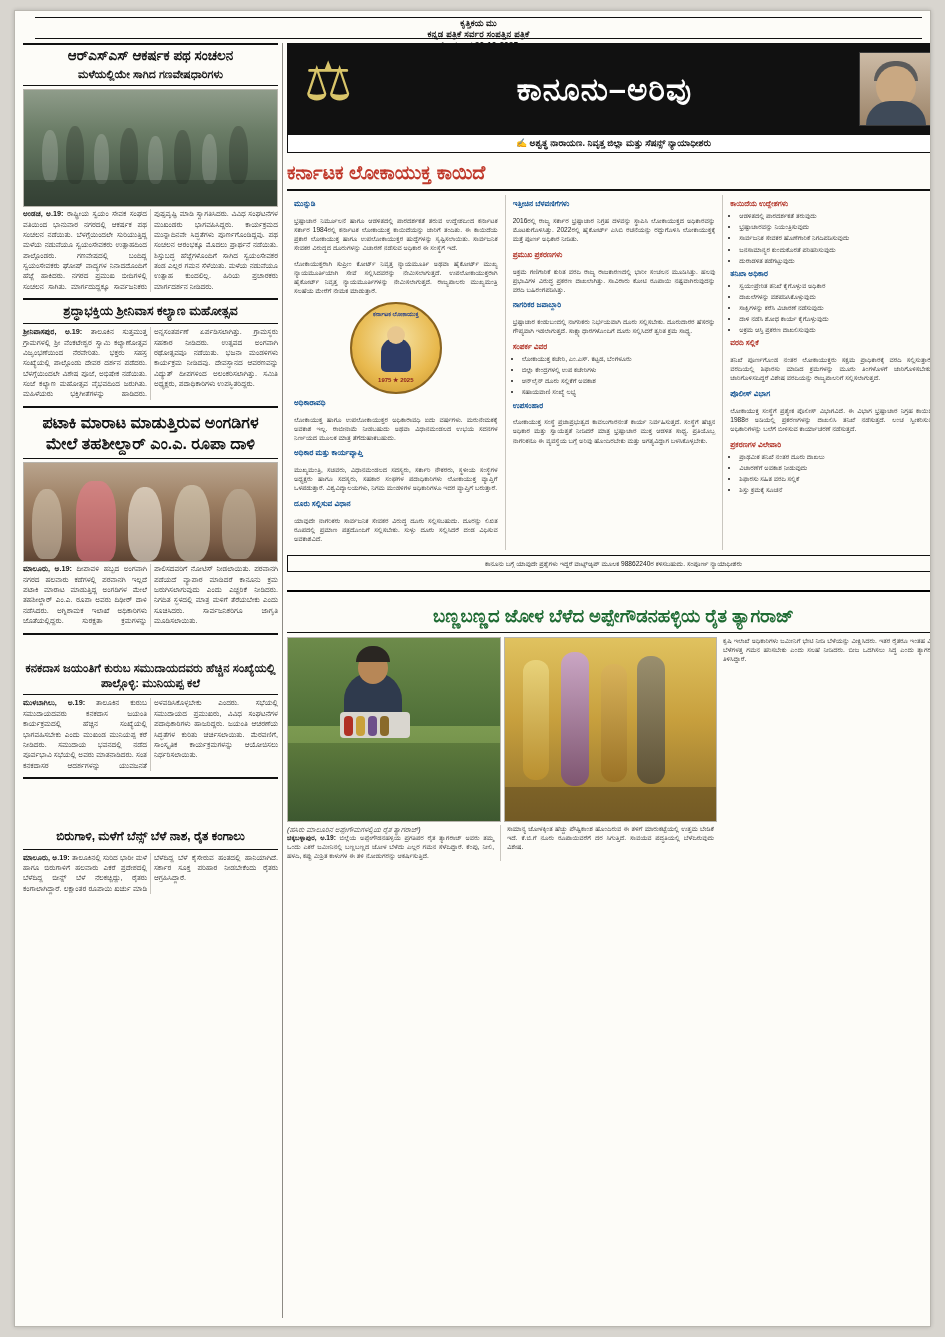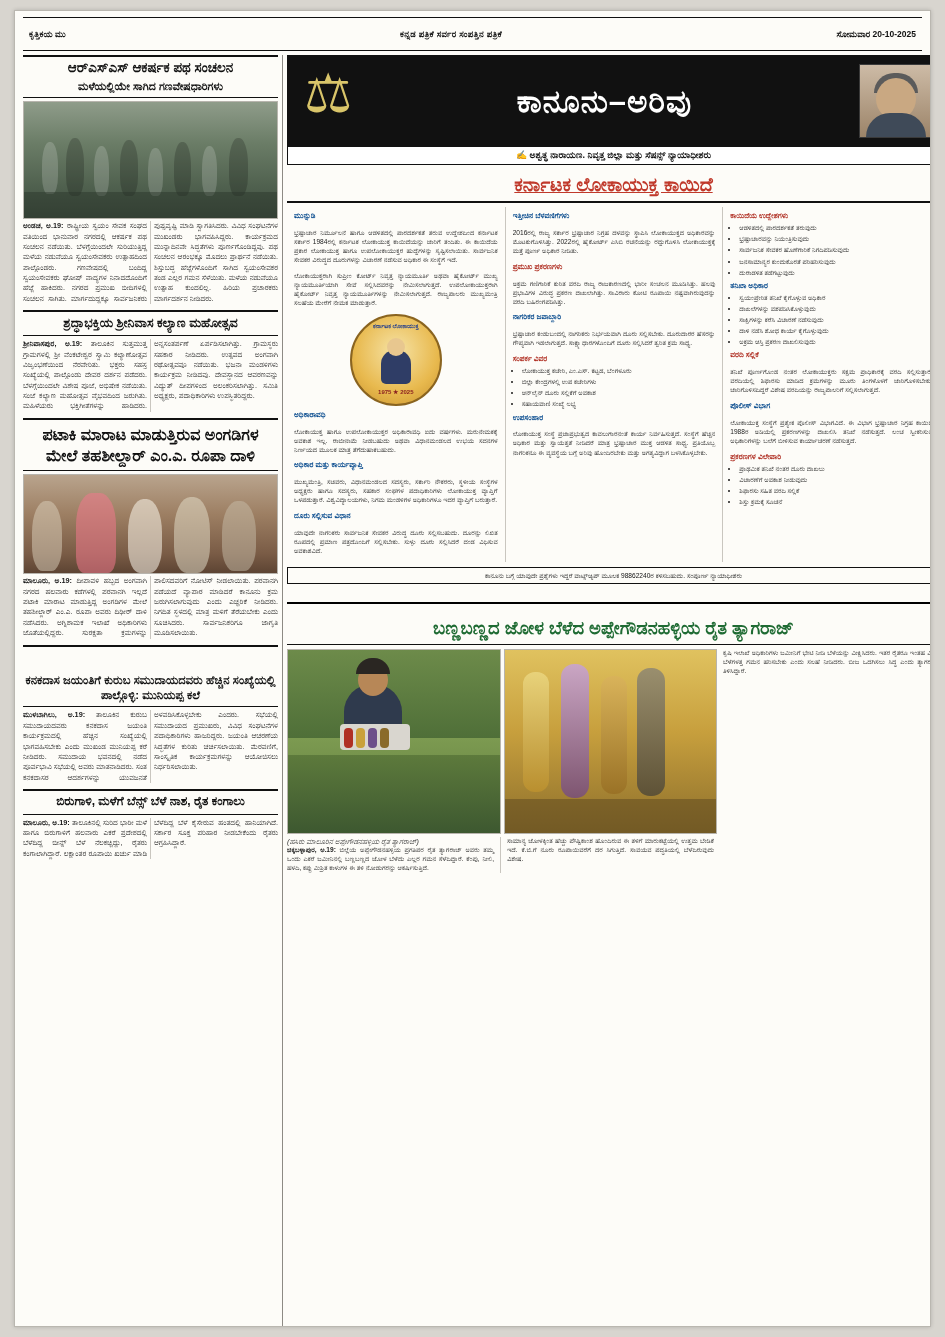--- a/index.html
+++ b/index.html
@@ -16,31 +16,32 @@
     width: 917px; height: 1317px;
     background: #fdfcf8;
     border: 1px solid #bab7b0;
     box-shadow: 0 0 4px rgba(0,0,0,.18);
     overflow: hidden;
   }
 
   
   .masthead {
     position: relative;
-    height: 34px;
-    margin: 6px 8px 0 8px;
+    height: 22px;
+    margin: 6px 8px 0 20px;
     border-top: 1px solid #111;
     border-bottom: 1px solid #111;
     display: flex;
     align-items: center;
     justify-content: space-between;
     padding: 0 6px;
     font-size: 8.5px;
     font-weight: bold;
     color: #111;
+    flex-direction: column;
   }
   .masthead .center { font-size: 8.5px; letter-spacing: .3px; }
 
   .body-wrap { position: relative; margin: 4px 8px 0 8px; height: 1275px; }
 
   
   .col { position: absolute; top: 0; }
   .vrule { position: absolute; width: 1px; background: #8d8a84; }
 
   
@@ -106,22 +107,22 @@
   }
   .portrait .face { position:absolute; left:16px; top:13px; width:40px; height:42px; border-radius:50%; background:#c9a882;}
   .portrait .hair { position:absolute; left:14px; top:8px; width:44px; height:20px; border-radius:22px 22px 0 0; background:#5b5b5b;}
   .portrait .body { position:absolute; left:6px; bottom:0; width:60px; height:24px; border-radius:26px 26px 0 0; background:#3f4a58;}
   .subtitle-bar {
     border-left:1px solid #111; border-right:1px solid #111; border-bottom:1px solid #111;
     background:#fff; text-align:center; font-size:9px; font-weight:bold; padding:3px 0; color:#111;
   }
 
   .headline-2 {
-    text-align:center; font-size:19px; font-weight:bold; color:#c0392b;
-    padding: 6px 0 5px 0; border-bottom: 2px solid #111; margin-top:3px;text-decoration:underline;
+    font-size:19px; font-weight:bold; color:#c0392b;
+    padding: 6px 0 5px 0; border-bottom: 2px solid #111; margin-top:3px;
   }
 
   .cols3 { display:flex; gap:0; margin-top:4px; }
   .c3 { width: 33.33%; padding: 0 7px; font-size: 6.6px; line-height:1.38; text-align: justify; color:#1a1a1a;}
   .c3 + .c3 { border-left: 1px solid #c9c6bf; }
   .c3 h4 { font-size:7.4px; margin:4px 0 2px 0; color:#0b4d8f; font-weight:bold; }
   .c3 h4.red { color:#b03024; }
   .c3 ul { margin: 2px 0 3px 9px; padding:0; }
   .c3 li { margin-bottom: 2px; }
   .emblem {
@@ -222,21 +223,21 @@
       <div class="hd-box">
         <div class="hd-s" style="font-size:11.5px;margin-top:23px;">ಕನಕದಾಸ ಜಯಂತಿಗೆ ಕುರುಬ ಸಮುದಾಯದವರು ಹೆಚ್ಚಿನ ಸಂಖ್ಯೆಯಲ್ಲಿ ಪಾಲ್ಗೊಳ್ಳಿ: ಮುನಿಯಪ್ಪ ಕಲೆ</div>
       </div>
       <div class="txt twocol rule" style="margin-bottom:6px;">
         <span class="bold">ಮುಳಬಾಗಿಲು, ಅ.19:</span>
         <span>ತಾಲೂಕಿನ ಕುರುಬ ಸಮುದಾಯದವರು ಕನಕದಾಸ ಜಯಂತಿ ಕಾರ್ಯಕ್ರಮದಲ್ಲಿ ಹೆಚ್ಚಿನ ಸಂಖ್ಯೆಯಲ್ಲಿ ಭಾಗವಹಿಸಬೇಕು ಎಂದು ಮುಖಂಡ ಮುನಿಯಪ್ಪ ಕರೆ ನೀಡಿದರು. ಸಮುದಾಯ ಭವನದಲ್ಲಿ ನಡೆದ ಪೂರ್ವಭಾವಿ ಸಭೆಯಲ್ಲಿ ಅವರು ಮಾತನಾಡಿದರು. ಸಂತ ಕನಕದಾಸರ ಆದರ್ಶಗಳನ್ನು ಯುವಜನತೆ ಅಳವಡಿಸಿಕೊಳ್ಳಬೇಕು ಎಂದರು.</span>
         <span>ಸಭೆಯಲ್ಲಿ ಸಮುದಾಯದ ಪ್ರಮುಖರು, ವಿವಿಧ ಸಂಘಟನೆಗಳ ಪದಾಧಿಕಾರಿಗಳು ಹಾಜರಿದ್ದರು. ಜಯಂತಿ ಆಚರಣೆಯ ಸಿದ್ಧತೆಗಳ ಕುರಿತು ಚರ್ಚಿಸಲಾಯಿತು. ಮೆರವಣಿಗೆ, ಸಾಂಸ್ಕೃತಿಕ ಕಾರ್ಯಕ್ರಮಗಳನ್ನು ಆಯೋಜಿಸಲು ನಿರ್ಧರಿಸಲಾಯಿತು.</span>
       </div>
 
       <div class="hd-box">
-        <div class="hd-s" style="font-size:12px;">ಬಿರುಗಾಳಿ, ಮಳೆಗೆ ಬೆನ್ಸ್ ಬೆಳೆ ನಾಶ, ರೈತ ಕಂಗಾಲು</div>
+        <div class="hd-s" style="font-size:12px;margin-top:47px;">ಬಿರುಗಾಳಿ, ಮಳೆಗೆ ಬೆನ್ಸ್ ಬೆಳೆ ನಾಶ, ರೈತ ಕಂಗಾಲು</div>
       </div>
       <div class="txt twocol rule">
         <span class="bold">ಮಾಲೂರು, ಅ.19:</span>
         <span>ತಾಲೂಕಿನಲ್ಲಿ ಸುರಿದ ಭಾರೀ ಮಳೆ ಹಾಗೂ ಬಿರುಗಾಳಿಗೆ ಹಲವಾರು ಎಕರೆ ಪ್ರದೇಶದಲ್ಲಿ ಬೆಳೆದಿದ್ದ ಬೀನ್ಸ್ ಬೆಳೆ ನೆಲಕಚ್ಚಿದ್ದು, ರೈತರು ಕಂಗಾಲಾಗಿದ್ದಾರೆ. ಲಕ್ಷಾಂತರ ರೂಪಾಯಿ ಖರ್ಚು ಮಾಡಿ ಬೆಳೆದಿದ್ದ ಬೆಳೆ ಕೈಸೇರುವ ಹಂತದಲ್ಲಿ ಹಾನಿಯಾಗಿದೆ. ಸರ್ಕಾರ ಸೂಕ್ತ ಪರಿಹಾರ ನೀಡಬೇಕೆಂದು ರೈತರು ಆಗ್ರಹಿಸಿದ್ದಾರೆ.</span>
       </div>
 
     </div>
 
     <div class="col" id="main-col">
 
@@ -352,21 +353,21 @@
             <div style="position:absolute;left:132px;top:18px;width:28px;height:128px;border-radius:13px;background:linear-gradient(180deg,#9a8f6e,#5e5236);"></div>
             <div style="position:absolute;left:0;right:0;bottom:0;height:34px;background:rgba(90,70,30,.5);"></div>
           </div>
         </div>
         <div class="farm-text">
           <div class="small-caption">ಕೃಷಿ ಇಲಾಖೆ ಅಧಿಕಾರಿಗಳು ಜಮೀನಿಗೆ ಭೇಟಿ ನೀಡಿ ಬೆಳೆಯನ್ನು ವೀಕ್ಷಿಸಿದರು. ಇತರ ರೈತರೂ ಇಂತಹ ವಿಶಿಷ್ಟ ಬೆಳೆಗಳತ್ತ ಗಮನ ಹರಿಸಬೇಕು ಎಂದು ಸಲಹೆ ನೀಡಿದರು. ಬೀಜ ಒದಗಿಸಲು ಸಿದ್ಧ ಎಂದು ತ್ಯಾಗರಾಜ್ ತಿಳಿಸಿದ್ದಾರೆ.</div>
         </div>
       </div>
       <div style="display:flex; margin-top:3px;">
         <div style="width:213px; padding-right:6px;">
-          <div class="cap-it">(ಹಸಿರು ಮಾಲೂರಿನ ಅಪ್ಪೇಗೌಡನಹಳ್ಳಿಯ ರೈತ ತ್ಯಾಗರಾಜ್)</div>
+          <div class="cap-it">(ಹಸಿರು ಮಾಲೂರಿನ ಅಪ್ಪೇಗೌಮಗಳಲ್ಳಿಯ ರೈತ ತ್ಯಾಗರಾಜ್)</div>
           <div class="small-caption"><span class="bold">ಚಿಕ್ಕಬಳ್ಳಾಪುರ, ಅ.19:</span>
             <span>ಜಿಲ್ಲೆಯ ಅಪ್ಪೇಗೌಡನಹಳ್ಳಿಯ ಪ್ರಗತಿಪರ ರೈತ ತ್ಯಾಗರಾಜ್ ಅವರು ತಮ್ಮ ಒಂದು ಎಕರೆ ಜಮೀನಿನಲ್ಲಿ ಬಣ್ಣಬಣ್ಣದ ಜೋಳ ಬೆಳೆದು ಎಲ್ಲರ ಗಮನ ಸೆಳೆದಿದ್ದಾರೆ. ಕೆಂಪು, ನೀಲಿ, ಹಳದಿ, ಕಪ್ಪು ಮಿಶ್ರಿತ ಕಾಳುಗಳ ಈ ತಳಿ ನೋಡುಗರನ್ನು ಆಕರ್ಷಿಸುತ್ತಿದೆ.</span></div>
         </div>
         <div style="width:220px; padding:0 6px; border-left:1px solid #c9c6bf;">
           <div class="small-caption">ಸಾಮಾನ್ಯ ಜೋಳಕ್ಕಿಂತ ಹೆಚ್ಚು ಪೌಷ್ಟಿಕಾಂಶ ಹೊಂದಿರುವ ಈ ತಳಿಗೆ ಮಾರುಕಟ್ಟೆಯಲ್ಲಿ ಉತ್ತಮ ಬೇಡಿಕೆ ಇದೆ. ಕೆ.ಜಿ.ಗೆ ನೂರು ರೂಪಾಯಿವರೆಗೆ ದರ ಸಿಗುತ್ತಿದೆ. ಸಾವಯವ ಪದ್ಧತಿಯಲ್ಲಿ ಬೆಳೆದಿರುವುದು ವಿಶೇಷ.</div>
         </div>
       </div>
 
     </div>
 

